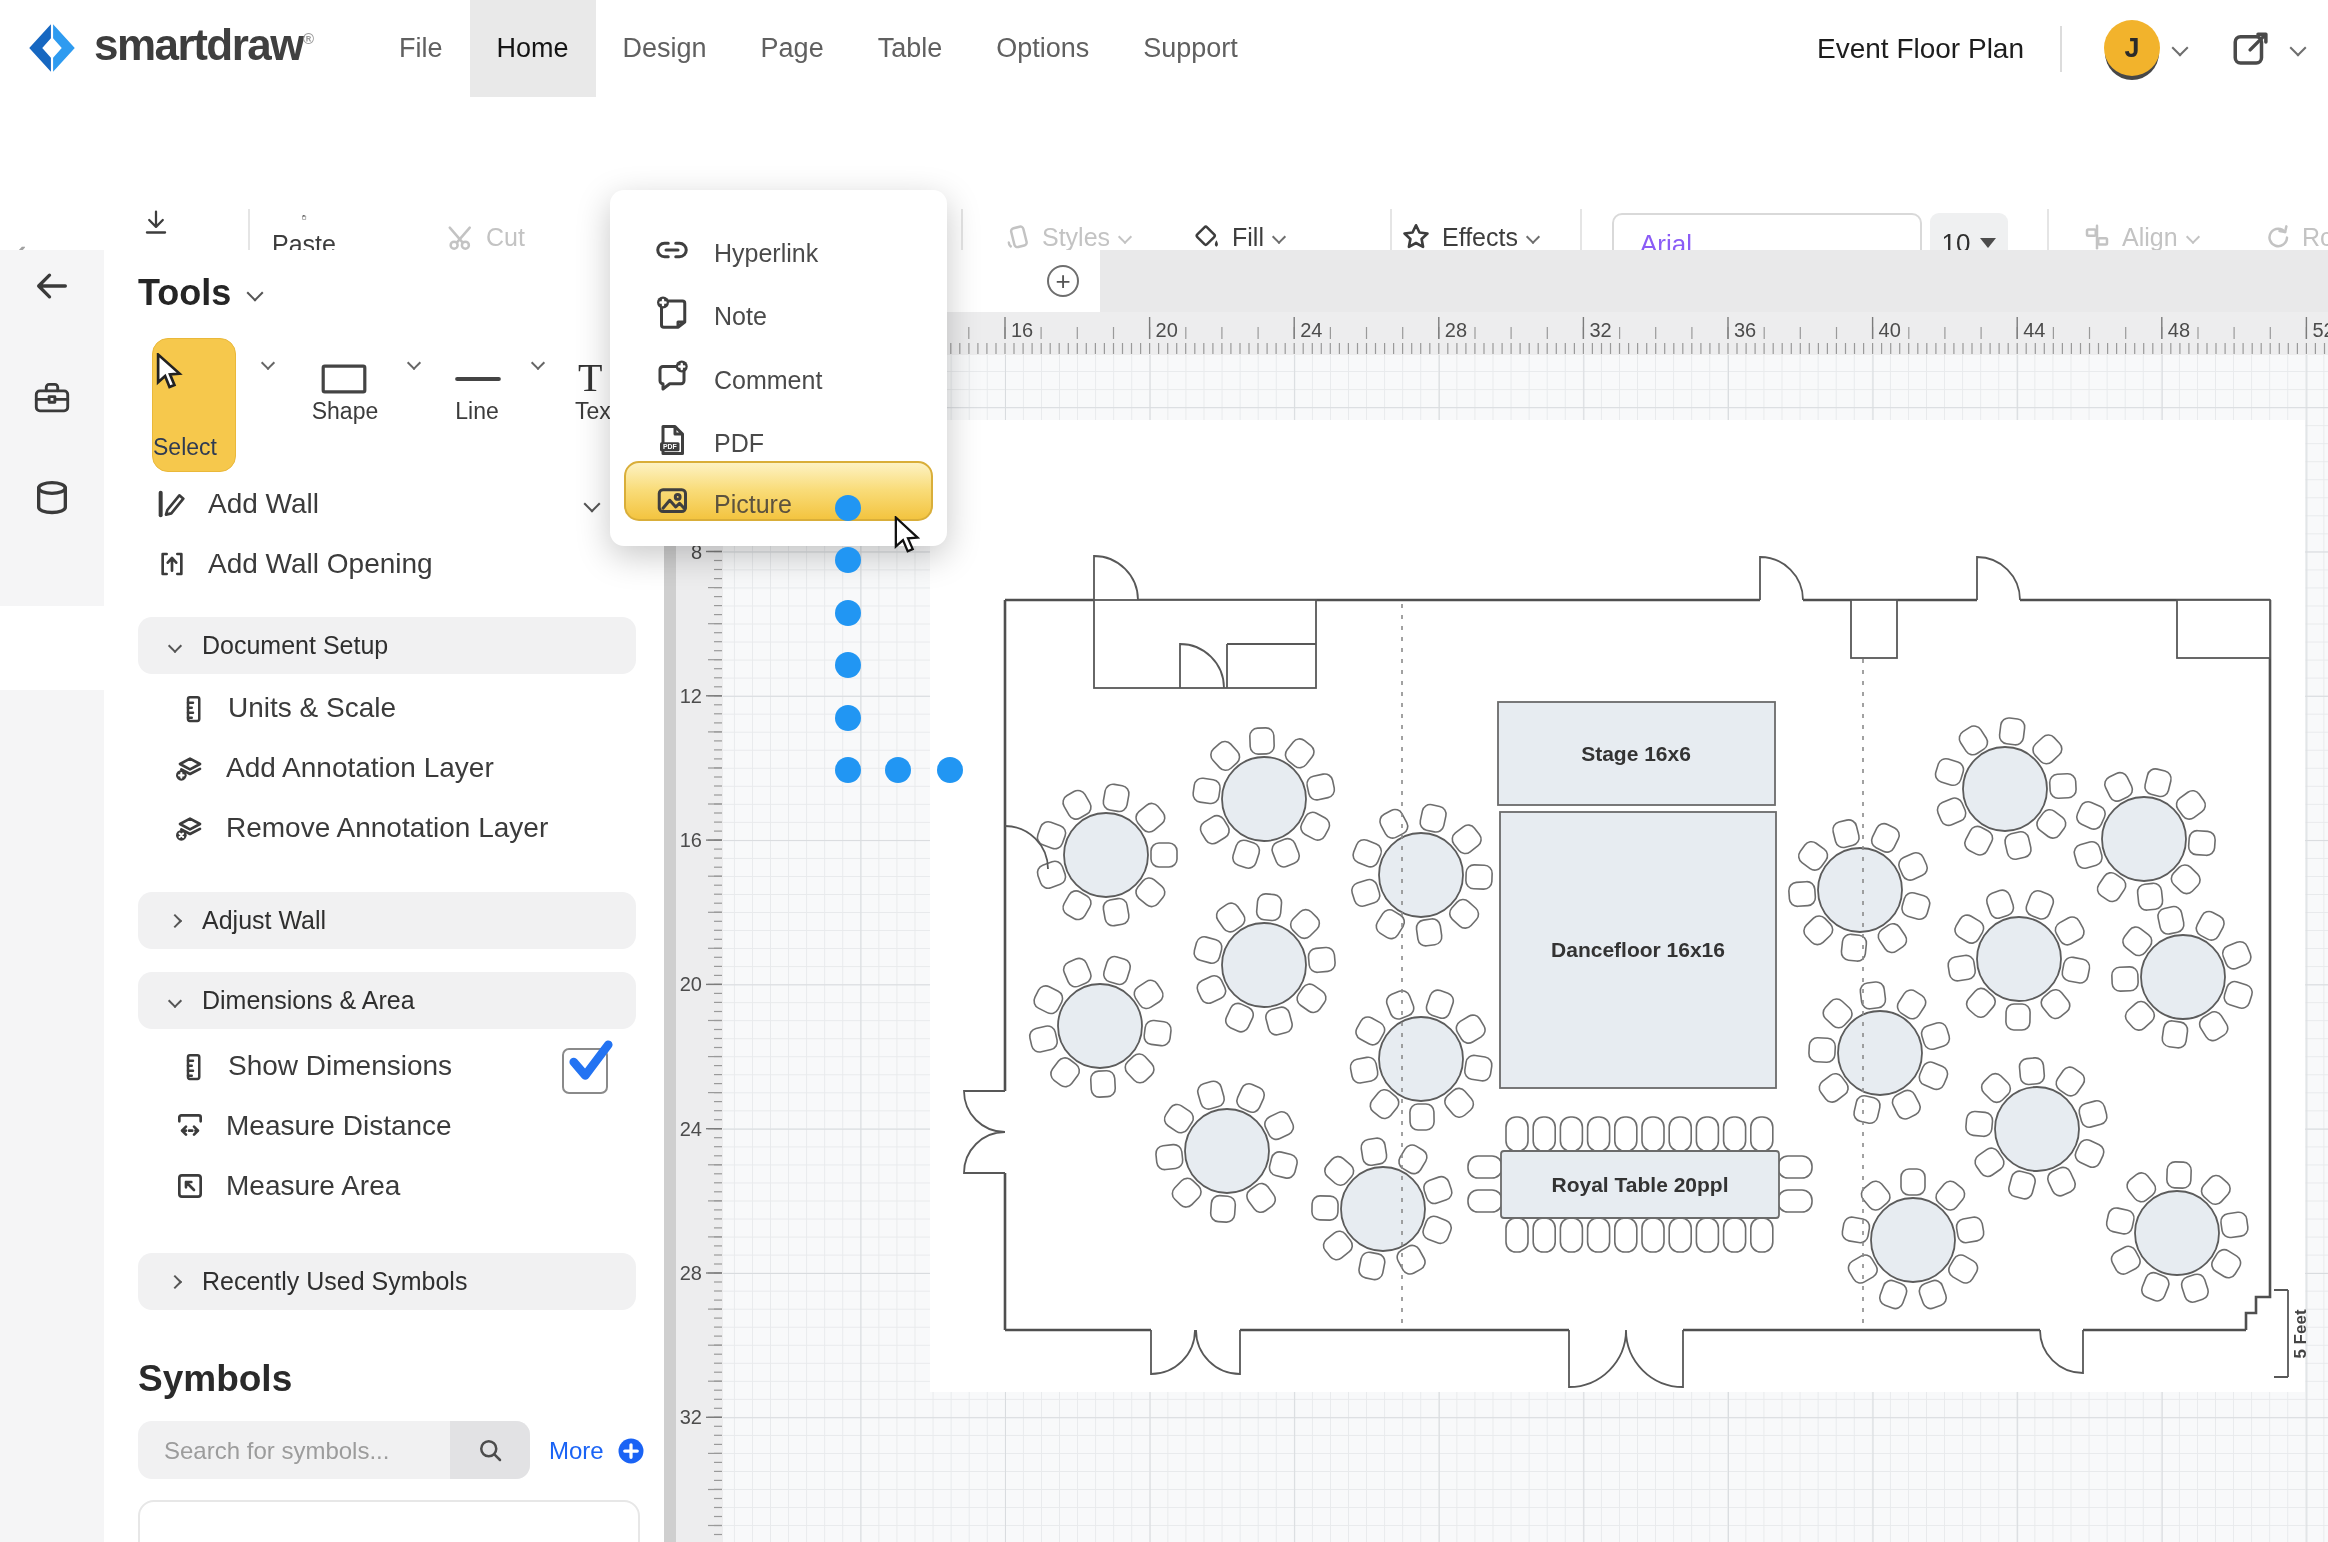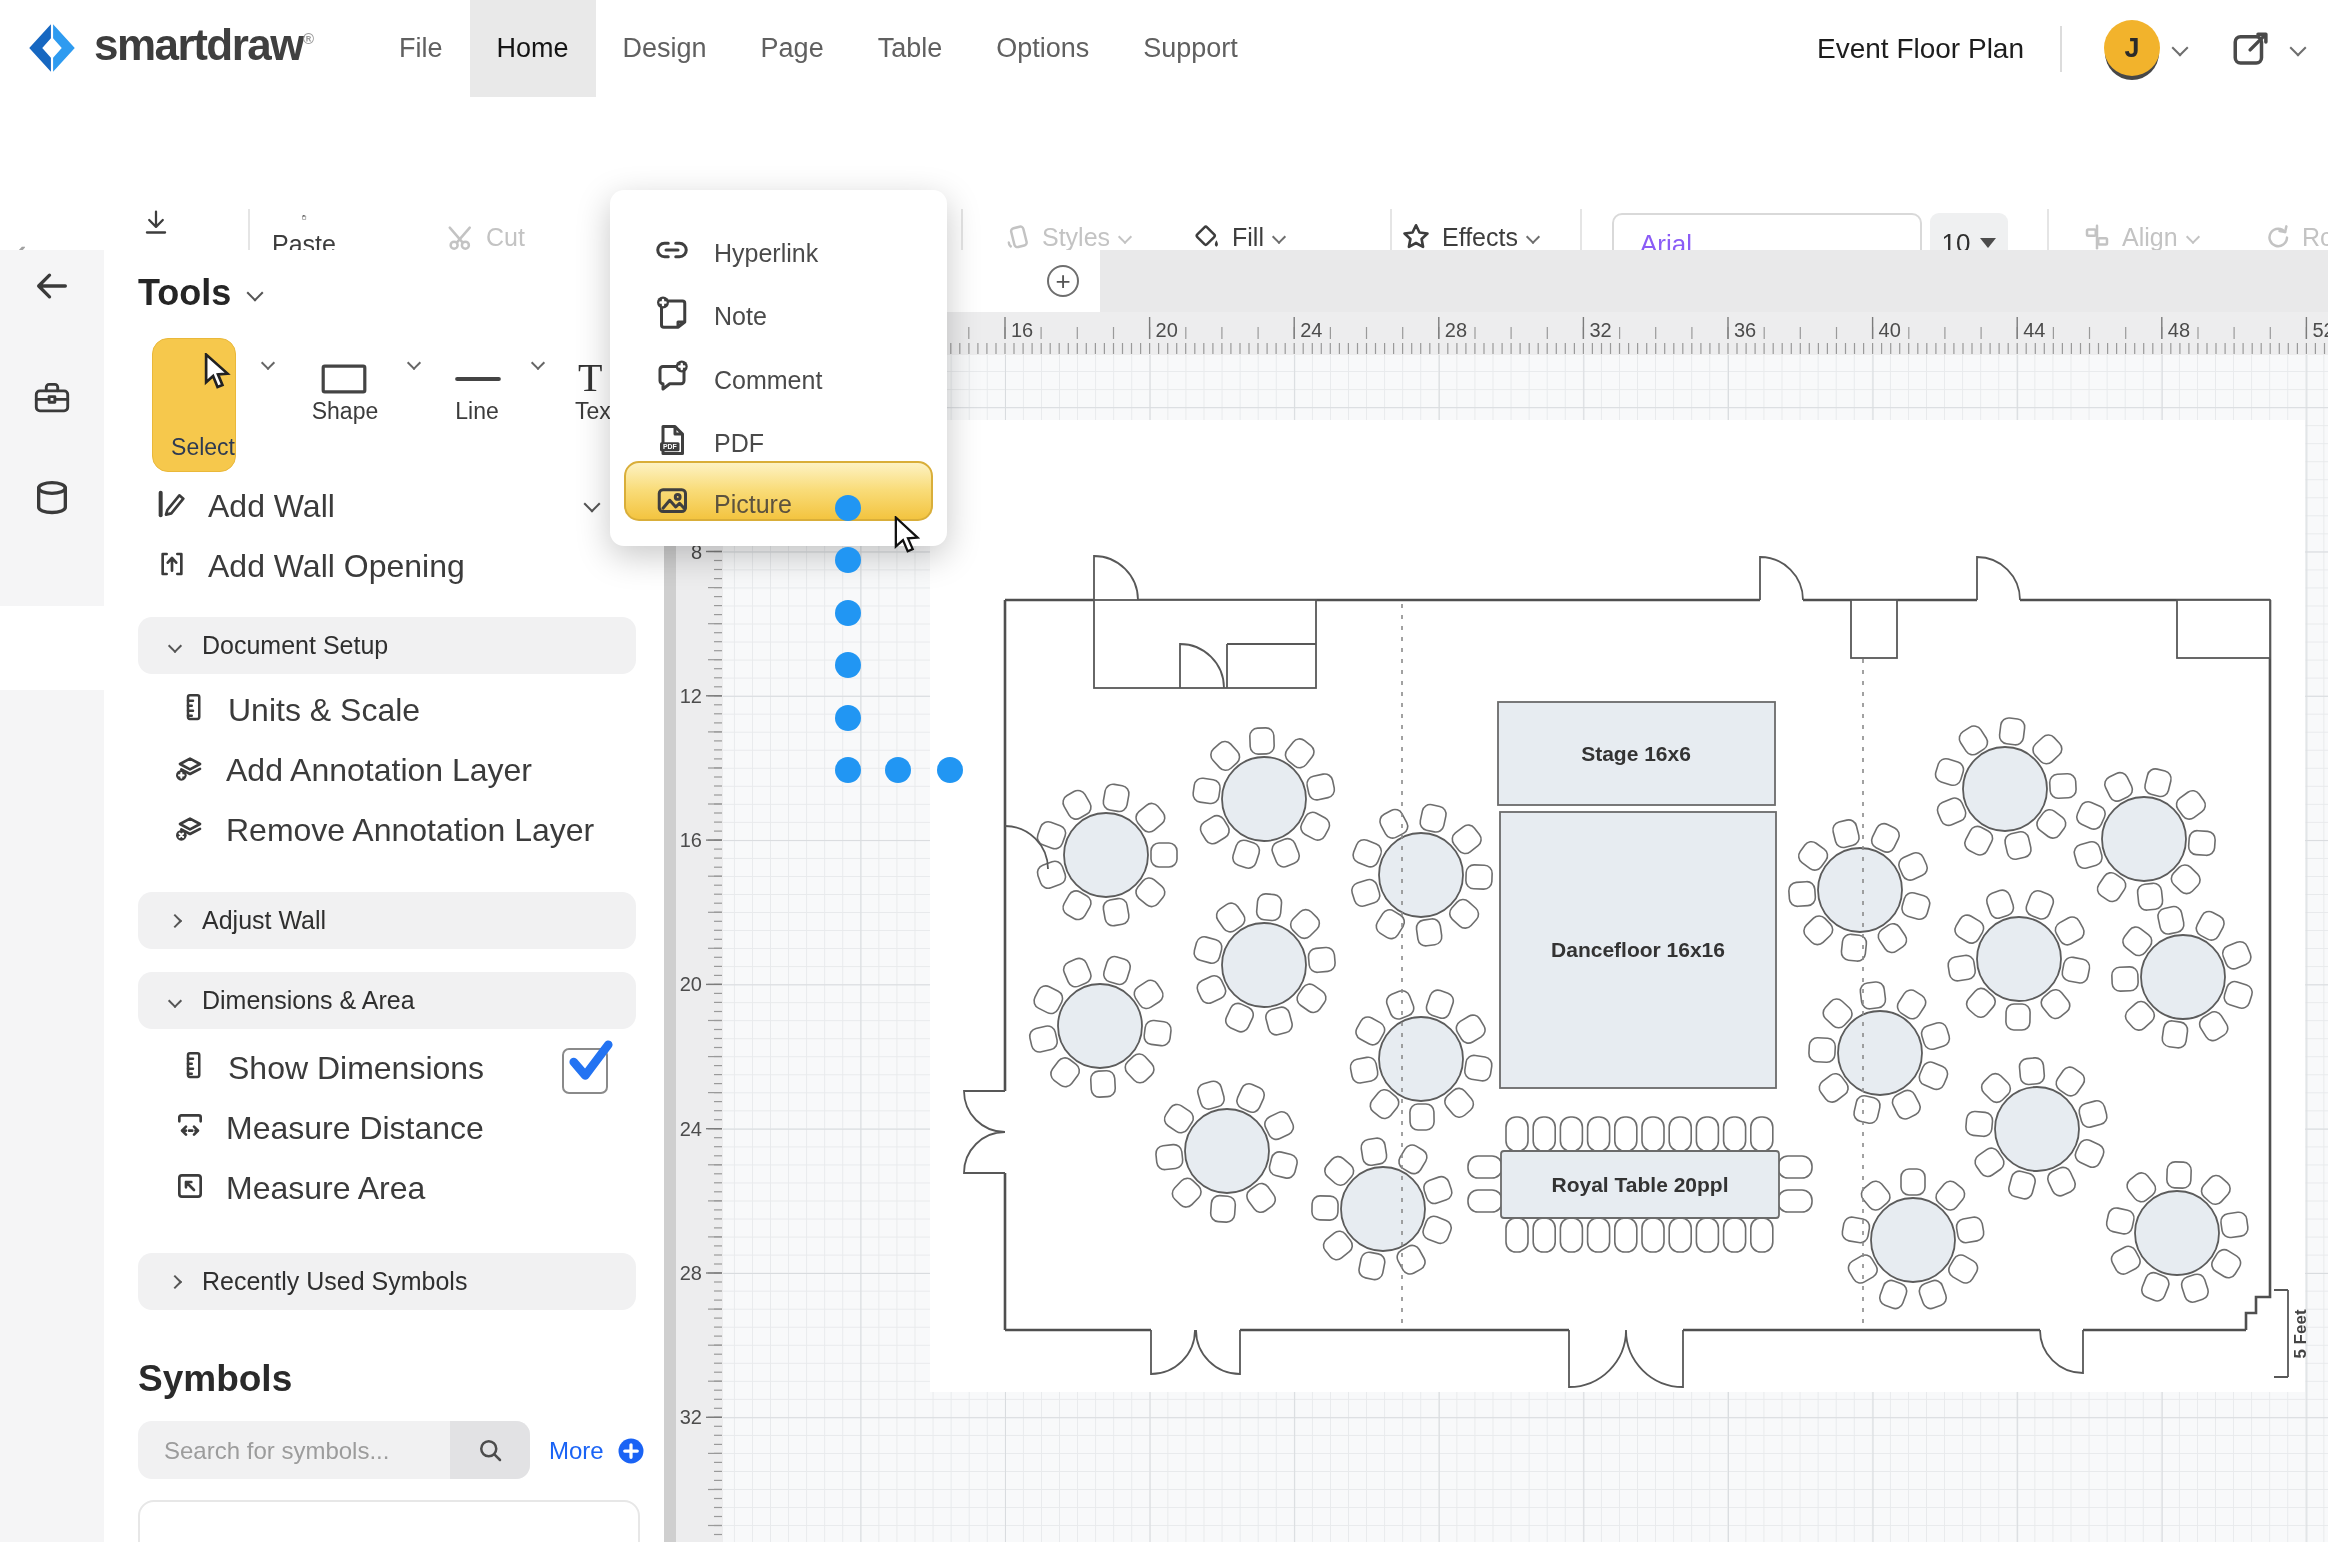--- a/index.html
+++ b/index.html
@@ -33,23 +33,23 @@
   #size-box{position:absolute;left:1930px;top:116px;width:78px;height:60px;background:#eff0f1;border-radius:9px;display:flex;align-items:center;justify-content:center;gap:10px;font-size:26px;color:#2e2e2e;}
   .tri-down{width:0;height:0;border-left:8px solid transparent;border-right:8px solid transparent;border-top:10px solid #4d4d4d;}
   .fmtb{position:absolute;top:176px;width:48px;height:44px;display:flex;align-items:center;justify-content:center;font-size:28px;color:#3d3d3d;}
   #back-chev{position:absolute;left:14px;top:134px;font-size:38px;color:#a2a2a2;}
   
   #rail{position:absolute;left:0;top:250px;width:104px;height:1292px;background:#f5f5f6;}
   #rail .active-block{position:absolute;left:0;top:356px;width:104px;height:84px;background:#fff;}
   .rail-ico{position:absolute;left:32px;color:#3a3a3a;}
   
   #sidebar{position:absolute;left:104px;top:250px;width:572px;height:1292px;background:#fff;border-right:1px solid #e6e6e6;}
-  .sb{position:absolute;color:#3b3b3b;font-size:32px;display:flex;align-items:flex-start;gap:20px;}
+  .sb{position:absolute;color:#3b3b3b;font-size:28px;display:flex;align-items:flex-end;gap:20px;}
   #tools-title{position:absolute;left:34px;top:22px;font-size:36px;font-weight:600;color:#252525;display:flex;align-items:center;gap:18px;}
-  #select-btn{position:absolute;left:48px;top:88px;width:82px;height:108px;background:#f6c84c;border:1px solid #eab83a;border-radius:16px;display:flex;flex-direction:column;align-items:flex-end;justify-content:space-between;padding:14px 0 10px;}
+  #select-btn{position:absolute;left:48px;top:88px;width:82px;height:108px;background:#f6c84c;border:1px solid #eab83a;border-radius:16px;display:flex;flex-direction:column;align-items:flex-start;justify-content:space-between;padding:14px 0 10px;}
   #select-btn .lbl{font-size:23px;color:#2e3a52;}
   .tool-lbl{position:absolute;font-size:23px;color:#3b3b3b;transform:translateX(-50%);}
   .sec-header{position:absolute;left:34px;width:498px;height:57px;background:#f1f1f2;border-radius:14px;display:flex;align-items:center;gap:22px;padding-left:32px;box-sizing:border-box;font-size:25px;color:#2f2f2f;}
   .sec-header .chev, .sec-header .chev-r{color:#555;}
   #checkbox{position:absolute;left:458px;top:798px;width:42px;height:42px;border:2.5px solid #8a8a8a;border-radius:7px;background:#fff;}
   #checkbox svg{position:absolute;left:4px;top:-10px;}
   #symbols-title{position:absolute;left:34px;top:1108px;font-size:37px;font-weight:bold;color:#2a2a2a;}
   #search-box{position:absolute;left:34px;top:1171px;width:392px;height:58px;background:#f1f1f2;border-radius:14px;}
   #search-box input{position:absolute;left:24px;top:0;width:270px;height:58px;background:transparent;border:none;outline:none;font-size:24px;color:#555;font-family:"Liberation Sans",sans-serif;}
   #search-box input::placeholder{color:#9c9c9c;}

